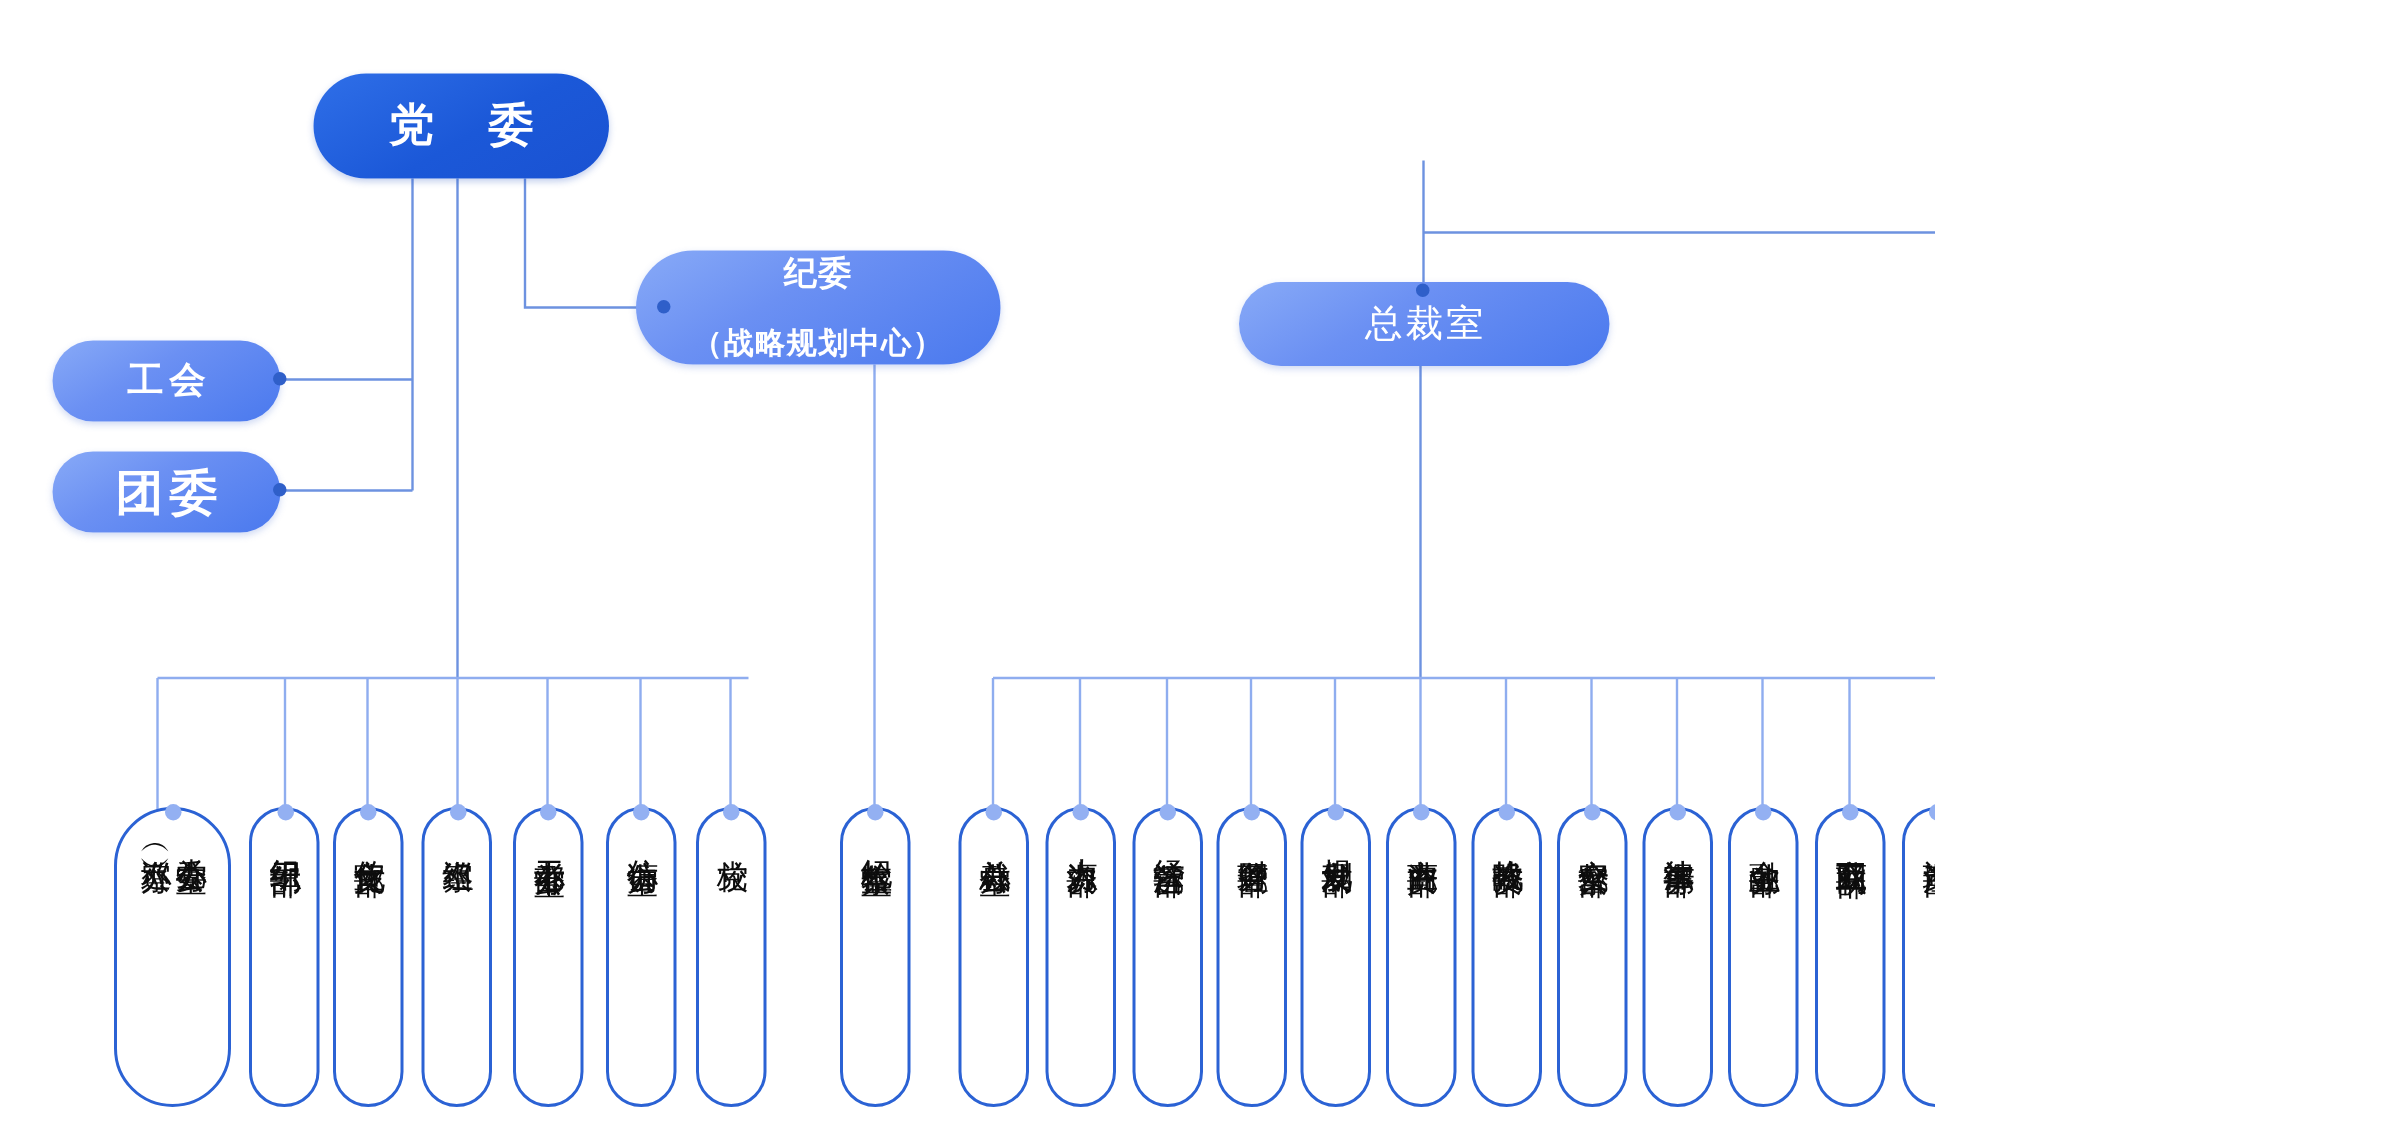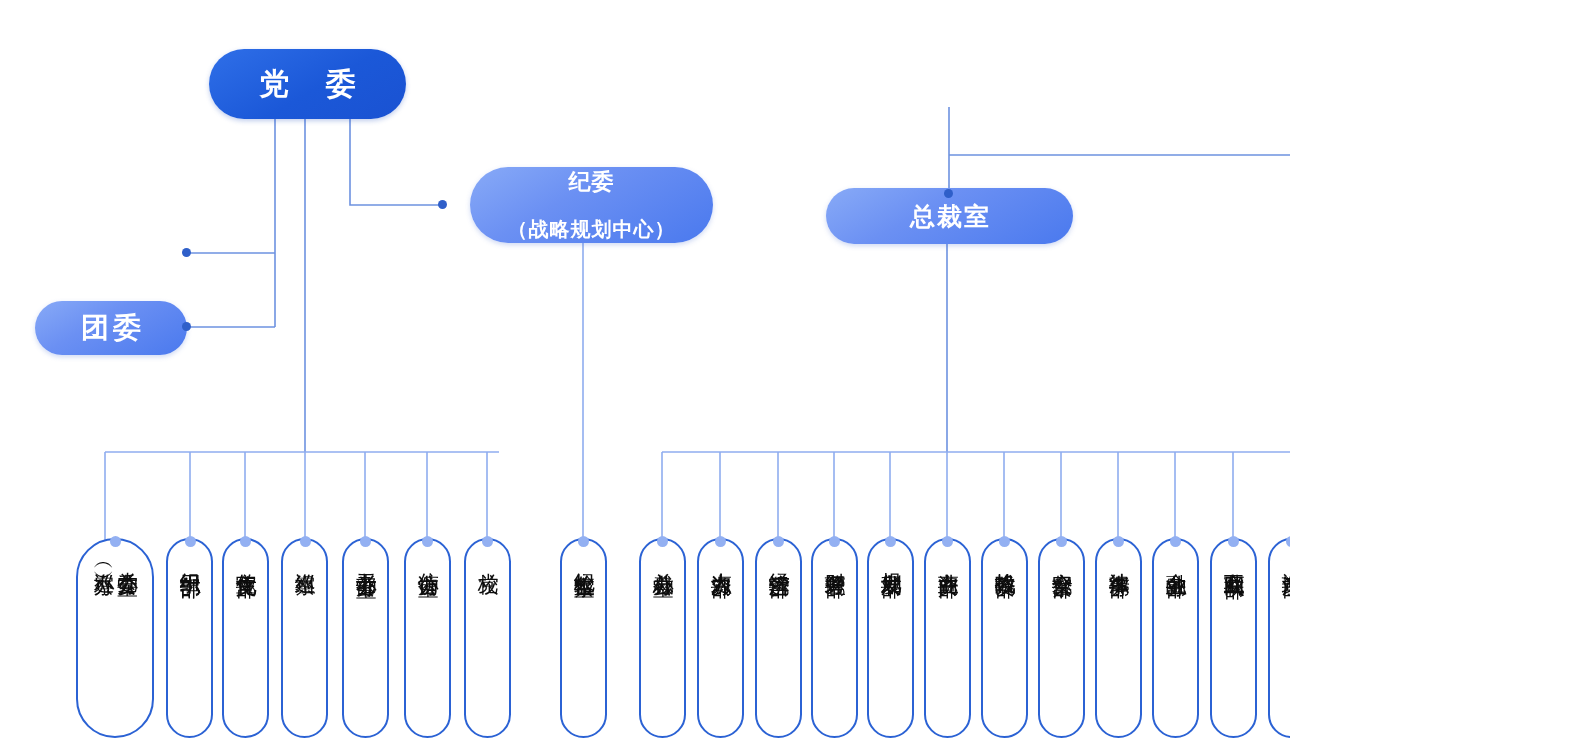--- a/index.html
+++ b/index.html
@@ -54,36 +54,36 @@
 
   #node-dangwei {
     left: 209px; top: 29px; width: 197px; height: 70px;
     font-size: 30px; font-weight: 700; letter-spacing: 14px; text-indent: 14px;
   }
   #node-dongshihui {
     left: 851px; top: 29px; width: 197px; height: 58px;
     font-size: 27px; font-weight: 700; letter-spacing: 3px; text-indent: 3px;
   }
   #node-jiwei {
-    left: 470px; top: 147px; width: 243px; height: 76px;
+    left: 424px; top: 147px; width: 243px; height: 76px;
     font-size: 21px; font-weight: 700; letter-spacing: 1px;
   }
   #node-jiwei .line1 { font-size: 22px; display:block; }
   #node-jiwei .line2 { font-size: 20px; display:block; }
   #node-zongcaishi {
     left: 826px; top: 168px; width: 247px; height: 56px;
-    font-size: 25px; font-weight: 700; letter-spacing: 2px; text-indent: 2px;
+    font-size: 25px; font-weight: 400; letter-spacing: 2px; text-indent: 2px;
   }
   #node-gonghui {
     left: 35px; top: 207px; width: 152px; height: 54px;
     font-size: 24px; font-weight: 700; letter-spacing: 4px; text-indent: 4px;
   }
   #node-tuanwei {
     left: 35px; top: 281px; width: 152px; height: 54px;
-    font-size: 28px; font-weight: 700; letter-spacing: 4px; text-indent: 4px;
+    font-size: 32px; font-weight: 700; letter-spacing: 4px; text-indent: 4px;
   }
 
   
   .leaf {
     position: absolute;
     box-sizing: border-box;
     background: #ffffff;
     border: 2px solid #2b62d4;
     border-radius: 999px;
     z-index: 3;
@@ -195,20 +195,23 @@
     <span>
       <span class="line1">纪委</span>
       <span class="line2">（战略规划中心）</span>
     </span>
   </div>
 
   <div class="node secondary" id="node-zongcaishi">
     <span>总裁室</span>
   </div>
 
+  <div class="node secondary" id="node-gonghui">
+    <span>工会</span>
+  </div>
 
   <div class="node secondary" id="node-tuanwei">
     <span>团委</span>
   </div>
 
   <div class="dot dark" style="left:182px; top:228px;"></div>
   <div class="dot dark" style="left:182px; top:302px;"></div>
   <div class="dot dark" style="left:438px; top:180px;"></div>
   <div class="dot dark" style="left:944px; top:169px;"></div>
 

